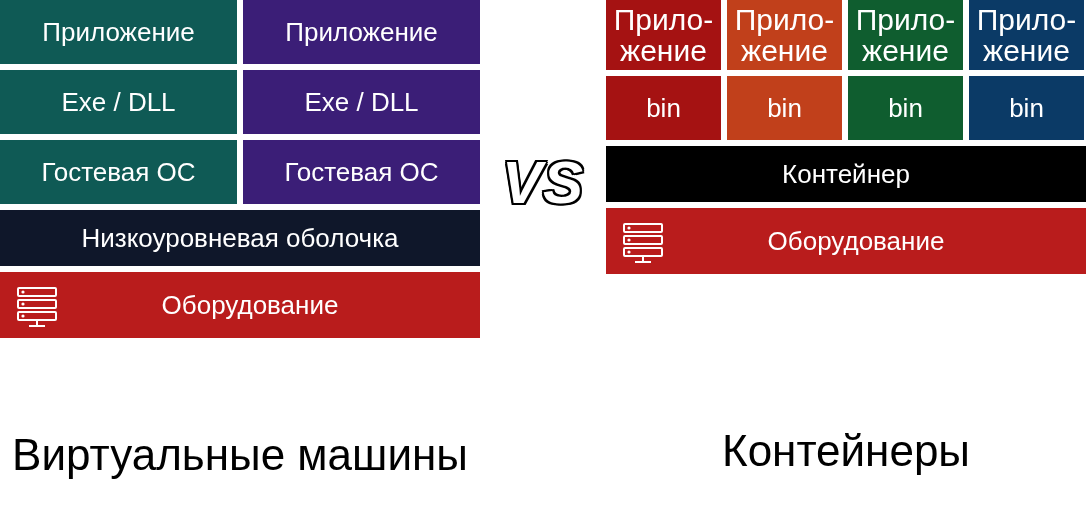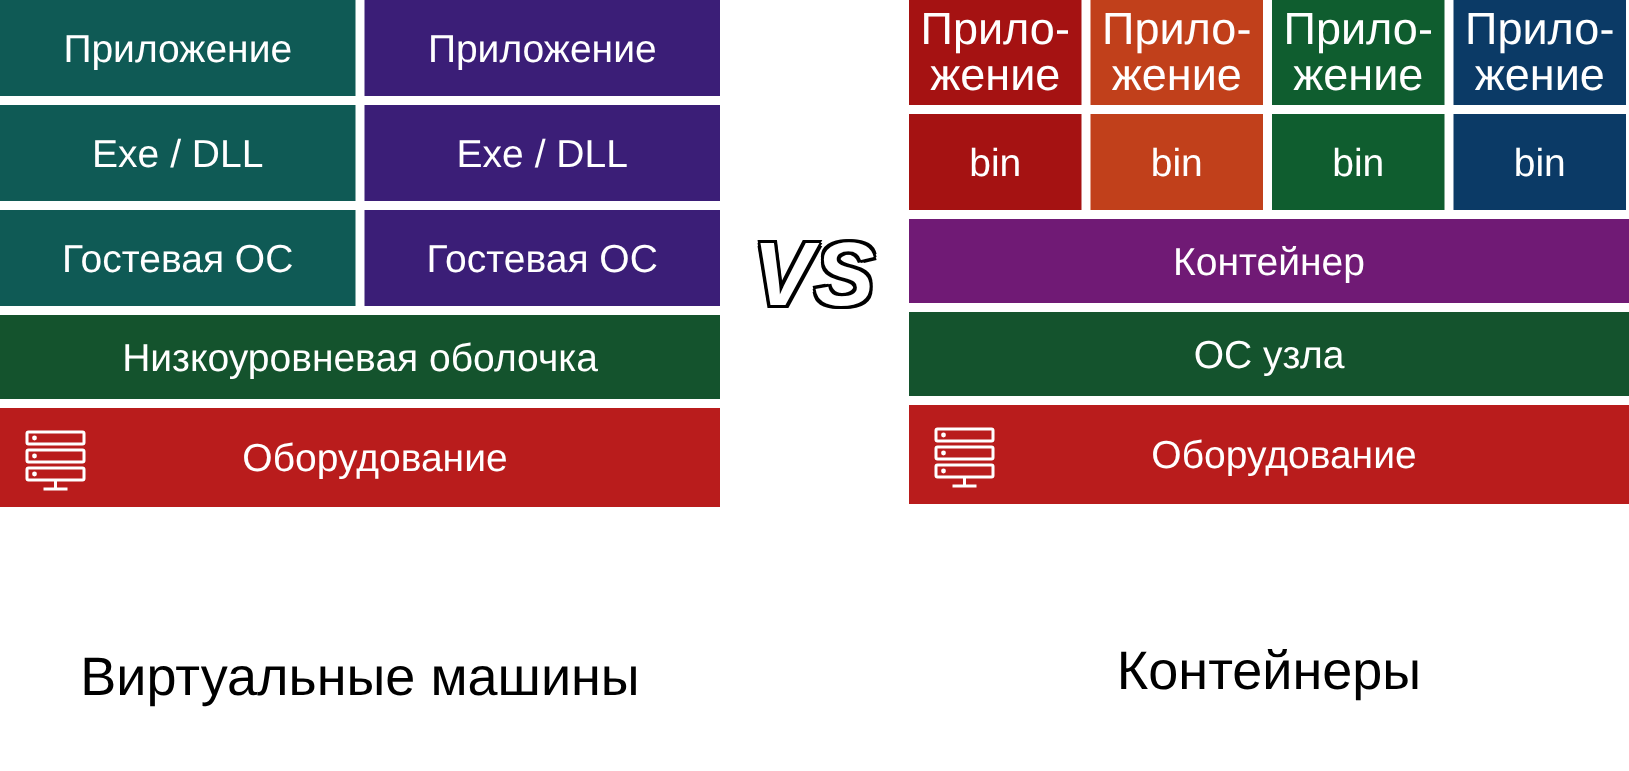--- a/index.html
+++ b/index.html
@@ -45,39 +45,39 @@
   
   .vm1 { background: #0f5a55; } 
   .vm2 { background: #3b1e77; } 
 
   
   .app-red    { background: #a51212; }
   .app-orange { background: #c1401b; }
   .app-green  { background: #0f5d2f; }
   .app-navy   { background: #0b3a66; }
 
-  .container-bar { background: #701a75; }
-  .host-os-bar, .hypervisor-bar { background: #14532d; }
+  .container-bar { background: #000000; }
+  .host-os-bar, .hypervisor-bar { background: #0f172a; }
   .hardware-bar { background: #b91c1c; }
 
   .left-half { width: 237px; height: 64px; }
   .full-left { width: 480px; }
 
   .right-quarter { width: 115px; }
   .right-full { width: 480px; }
 
   .tall { height: 70px; }
   .h-app { height: 64px; }
   .h-container { height: 56px; }
   .h-os { height: 56px; }
   .h-hw { height: 66px; }
 
   .title {
     color: #000;
-    font-size: 36px;
+    font-size: 44px;
     font-weight: 400;
     text-align: center;
   }
   .title-left { position:absolute; left:0; width:480px; top:430px; }
   .title-right { position:absolute; right:0; width:480px; top:426px; }
 
   .vs {
     position: absolute;
     left: 50%;
     top: 148px;
@@ -178,23 +178,20 @@
       <div class="block app-red right-quarter h-app">bin</div>
       <div class="block app-orange right-quarter h-app">bin</div>
       <div class="block app-green right-quarter h-app">bin</div>
       <div class="block app-navy right-quarter h-app">bin</div>
     </div>
 
     <div class="stack-row">
       <div class="block container-bar right-full h-container">Контейнер</div>
     </div>
 
-    <div class="stack-row">
-      <div class="block host-os-bar right-full h-os">ОС узла</div>
-    </div>
 
     <div class="stack-row">
       <div class="block hardware-bar right-full h-hw">
         <span class="server-icon">
           <svg viewBox="0 0 46 46" width="46" height="46">
             <g fill="none" stroke="#fff" stroke-width="2">
               <rect x="4" y="6" width="38" height="8" rx="1"></rect>
               <rect x="4" y="18" width="38" height="8" rx="1"></rect>
               <rect x="4" y="30" width="38" height="8" rx="1"></rect>
             </g>

